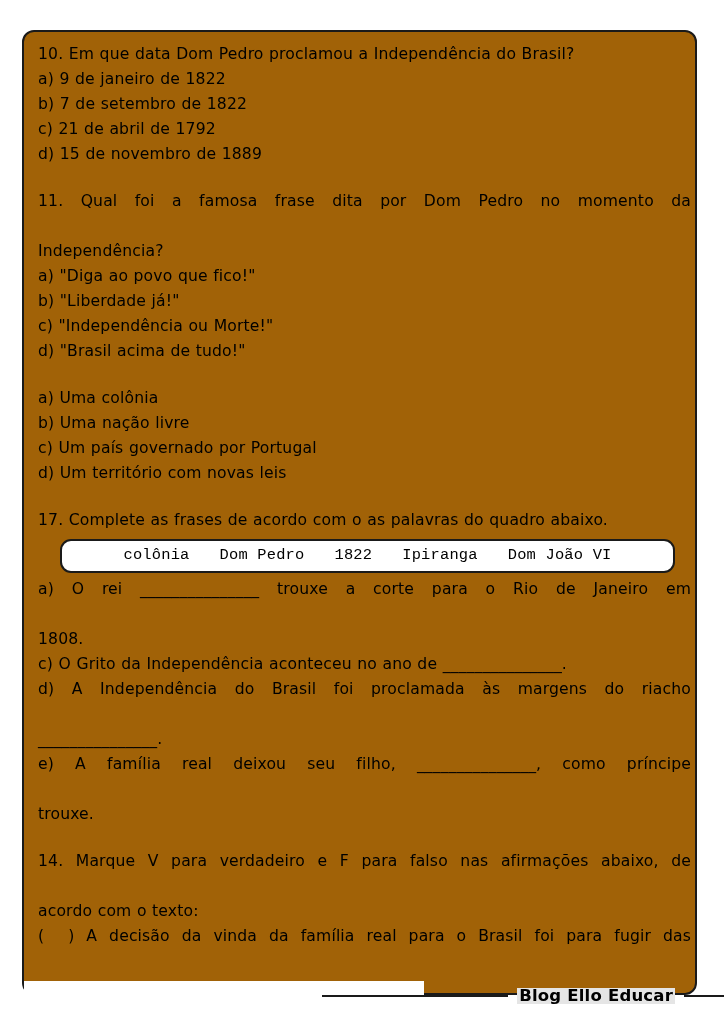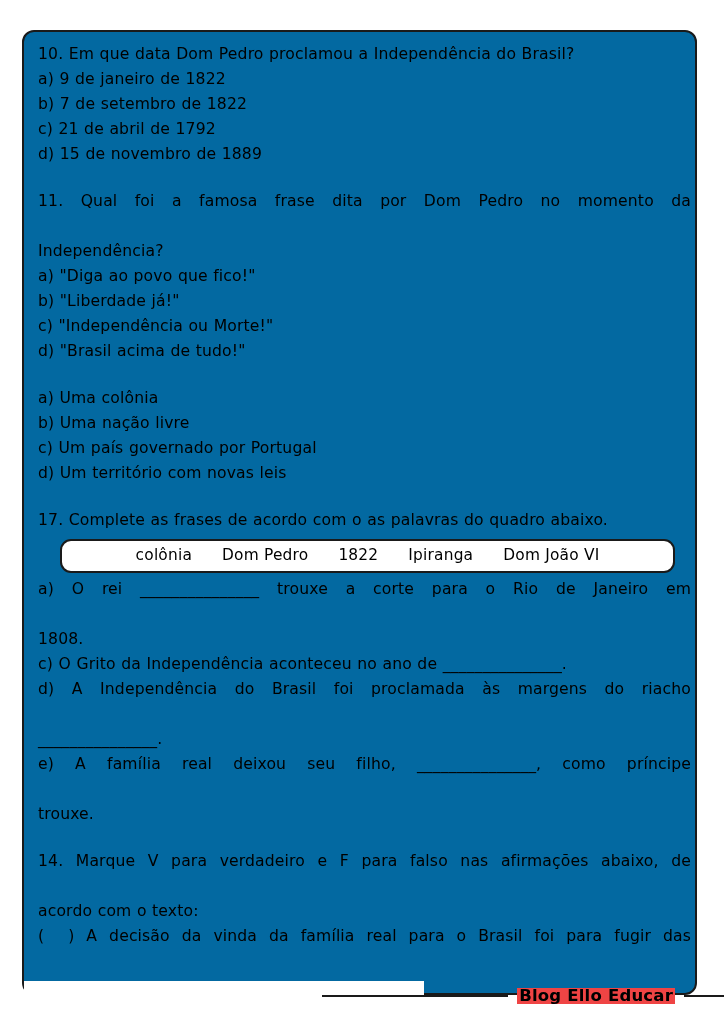--- a/index.html
+++ b/index.html
@@ -20,21 +20,21 @@
   
   #worksheet-frame {
     position: absolute;
     left: 22px;
     top: 30px;
     width: 675px;
     height: 965px;
     box-sizing: border-box;
     border: 2.5px solid #1a1a1a;
     border-radius: 12px;
-    background: #0369a1;
+    background: #a16207;
     padding-left: 27px;
   }
 
   #worksheet-body {
     position: absolute;
     left: 14px;
     top: 10px;
     width: 653px;
     box-sizing: border-box;
   }
@@ -70,20 +70,21 @@
     margin: 6px 0 4px 22px;
     width: 615px;
     height: 34px;
     border: 2.2px solid #1a1a1a;
     border-radius: 11px;
     display: flex;
     align-items: center;
     justify-content: center;
     gap: 30px;
     background: #ffffff;
+    font-family: Liberation Mono, monospace;
   }
   #word-bank .word {
     font-size: 15.4px;
     line-height: 1;
     letter-spacing: 0.2px;
     white-space: nowrap;
   }
 
   
   #footer-brand {
@@ -103,21 +104,21 @@
     height: 2.5px;
     background: #1a1a1a;
     margin-right: 9px;
   }
   #footer-brand .brand-text {
     font-family: "DejaVu Sans", sans-serif;
     font-size: 16.5px;
     font-weight: bold;
     letter-spacing: 0.2px;
     white-space: nowrap;
-    background: #ef4444;
+    background: #e5e5e5;
     padding: 0 2px;
     line-height: 1;
   }
   #footer-brand .brand-rule-right {
     flex: 0 0 auto;
     width: 40px;
     height: 2.5px;
     background: #1a1a1a;
     margin-left: 9px;
   }

